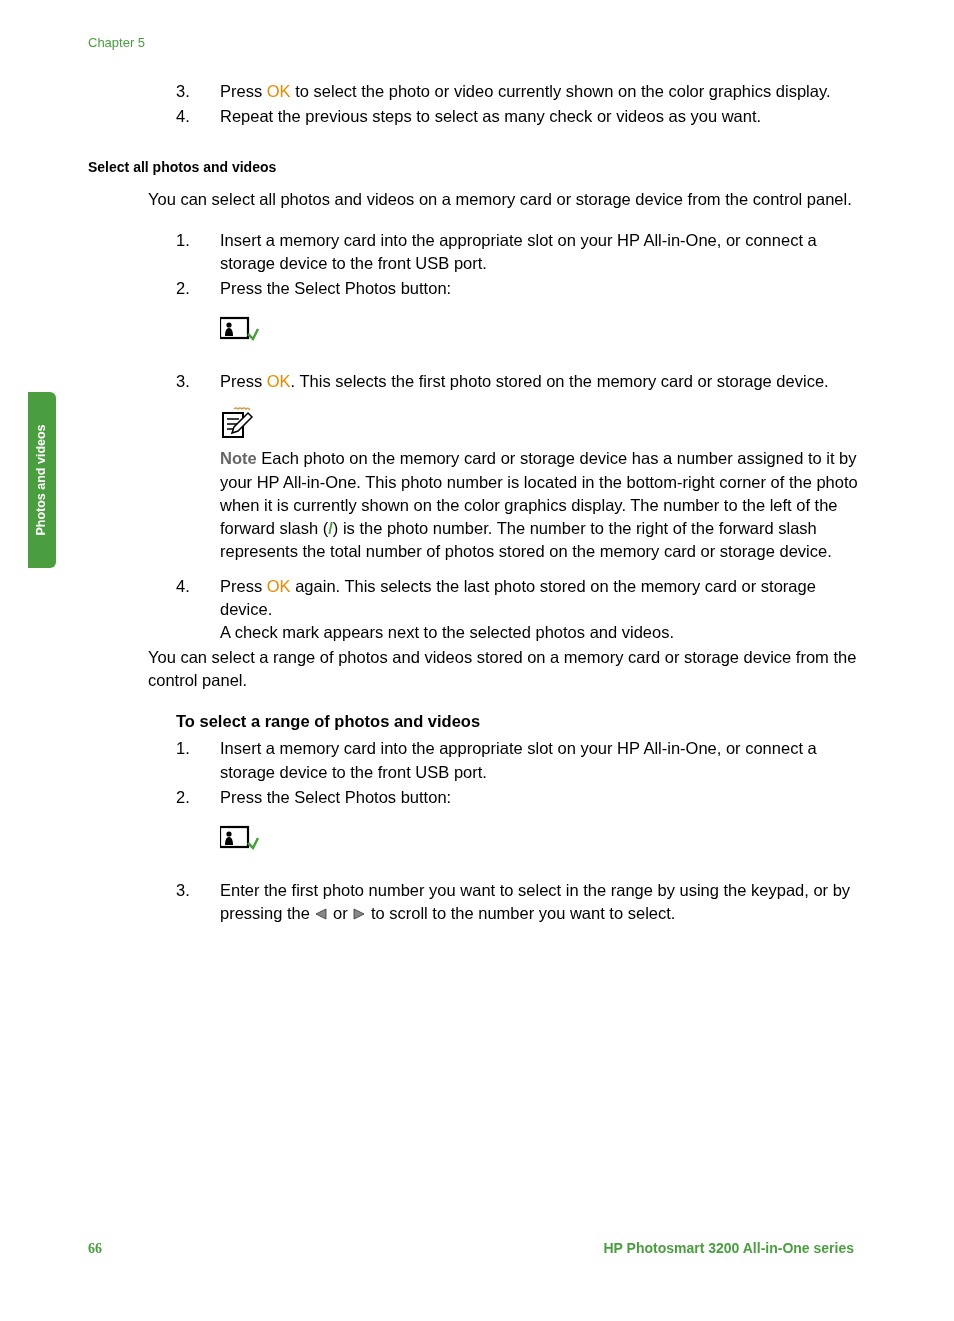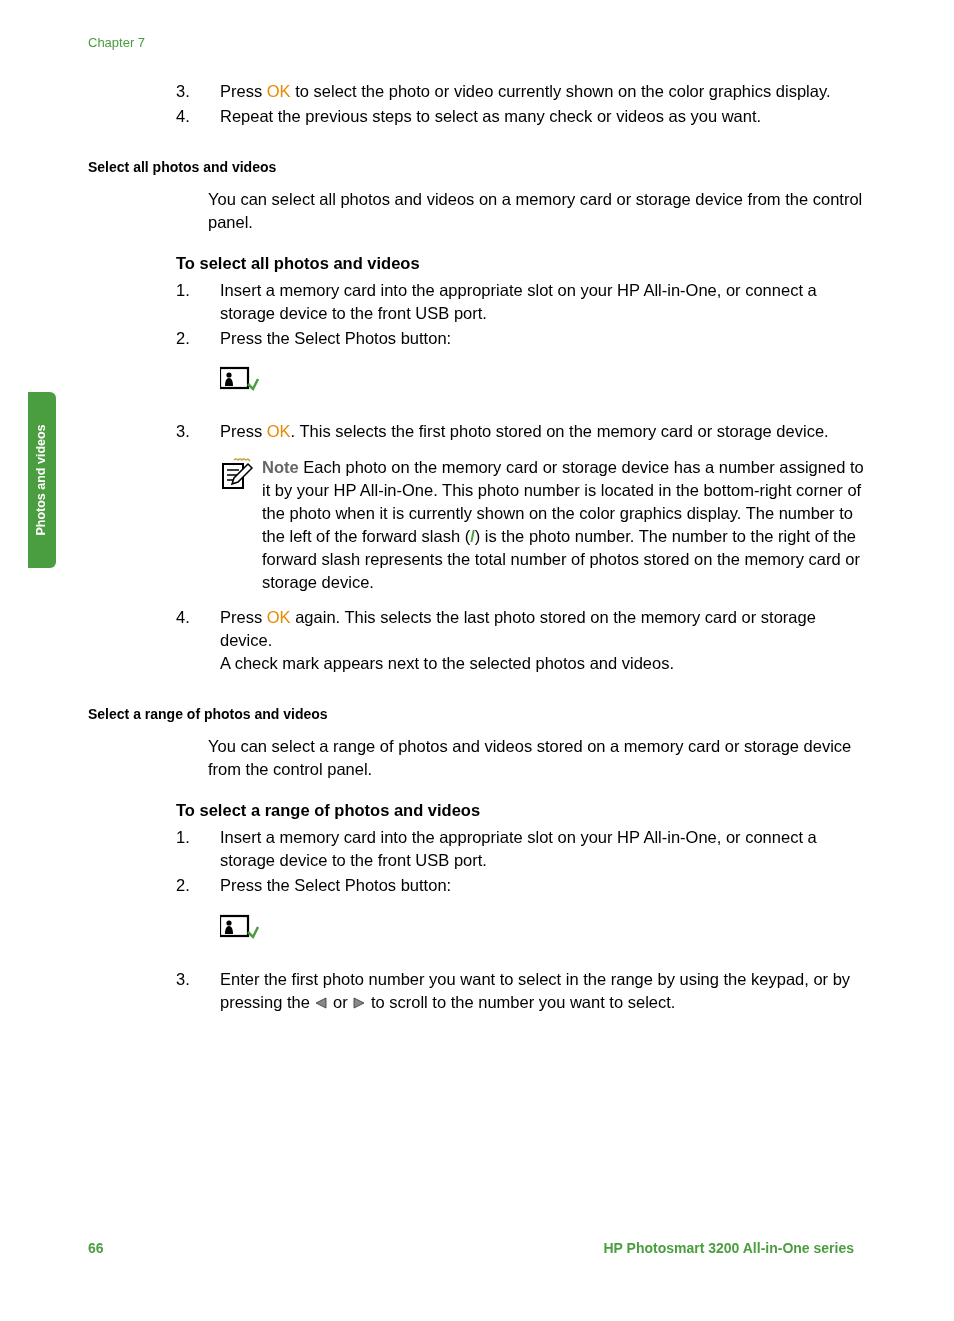--- a/index.html
+++ b/index.html
@@ -57,66 +57,68 @@
   }
   .ol-body { flex: 1; }
   .ol-indent { margin-left: 88px; }
   .h2 {
     font-weight: bold;
     font-size: 14px;
     margin-top: 30px;
     margin-bottom: 10px;
   }
   .intro {
-    margin-left: 120px;
+    margin-left: 60px;
     margin-bottom: 18px;
   }
   .sub-h {
     font-weight: bold;
     margin-left: 88px;
     margin-bottom: 4px;
   }
   .ok { color: #e68a00; font-weight: normal; }
   .slash-accent { color: #4a9e3f; font-weight: bold; }
   .icon-select {
     margin: 14px 0 18px 132px;
     display: inline-block;
   }
   .note-block {
     display: flex;
     margin: 12px 0 12px 132px;
+    flex-direction: column;
   }
   .note-icon {
     width: 42px;
     flex-shrink: 0;
   }
   .note-body { flex: 1; }
   .note-label { color: #666; font-weight: bold; }
   .arrow-svg { display: inline-block; vertical-align: middle; }
   .footer-left {
     position: absolute;
     bottom: 62px;
     left: 88px;
     color: #4a9e3f;
     font-weight: bold;
     font-size: 14px;
+    font-family: Liberation Serif, serif;
   }
   .footer-right {
     position: absolute;
     bottom: 62px;
     right: 100px;
     color: #4a9e3f;
     font-weight: bold;
     font-size: 14px;
   }
 </style>
 </head>
 <body>
 
-<div class="chapter-header">Chapter 7</div>
+<div class="chapter-header">Chapter 5</div>
 
 <div class="side-tab">
   <span class="side-tab-text">Photos and videos</span>
 </div>
 
 <div class="content">
 
   
   <div class="ol-indent">
     <div class="ol-item">
@@ -127,21 +129,20 @@
     </div>
     <div class="ol-item">
       <div class="ol-num">4.</div>
       <div class="ol-body">Repeat the previous steps to select as many check or videos as you want.</div>
     </div>
   </div>
 
   
   <div class="h2">Select all photos and videos</div>
   <div class="intro">You can select all photos and videos on a memory card or storage device from the control panel.</div>
-  <div class="sub-h">To select all photos and videos</div>
 
   <div class="ol-indent">
     <div class="ol-item">
       <div class="ol-num">1.</div>
       <div class="ol-body">Insert a memory card into the appropriate slot on your HP All-in-One, or connect a storage device to the front USB port.</div>
     </div>
     <div class="ol-item">
       <div class="ol-num">2.</div>
       <div class="ol-body">Press the Select Photos button:</div>
     </div>
@@ -185,21 +186,20 @@
     <div class="ol-item">
       <div class="ol-num">4.</div>
       <div class="ol-body">
         <span>Press </span><span class="ok">OK</span><span> again. This selects the last photo stored on the memory card or storage device.</span>
         <div>A check mark appears next to the selected photos and videos.</div>
       </div>
     </div>
   </div>
 
   
-  <div class="h2">Select a range of photos and videos</div>
   <div class="intro">You can select a range of photos and videos stored on a memory card or storage device from the control panel.</div>
   <div class="sub-h">To select a range of photos and videos</div>
 
   <div class="ol-indent">
     <div class="ol-item">
       <div class="ol-num">1.</div>
       <div class="ol-body">Insert a memory card into the appropriate slot on your HP All-in-One, or connect a storage device to the front USB port.</div>
     </div>
     <div class="ol-item">
       <div class="ol-num">2.</div>

